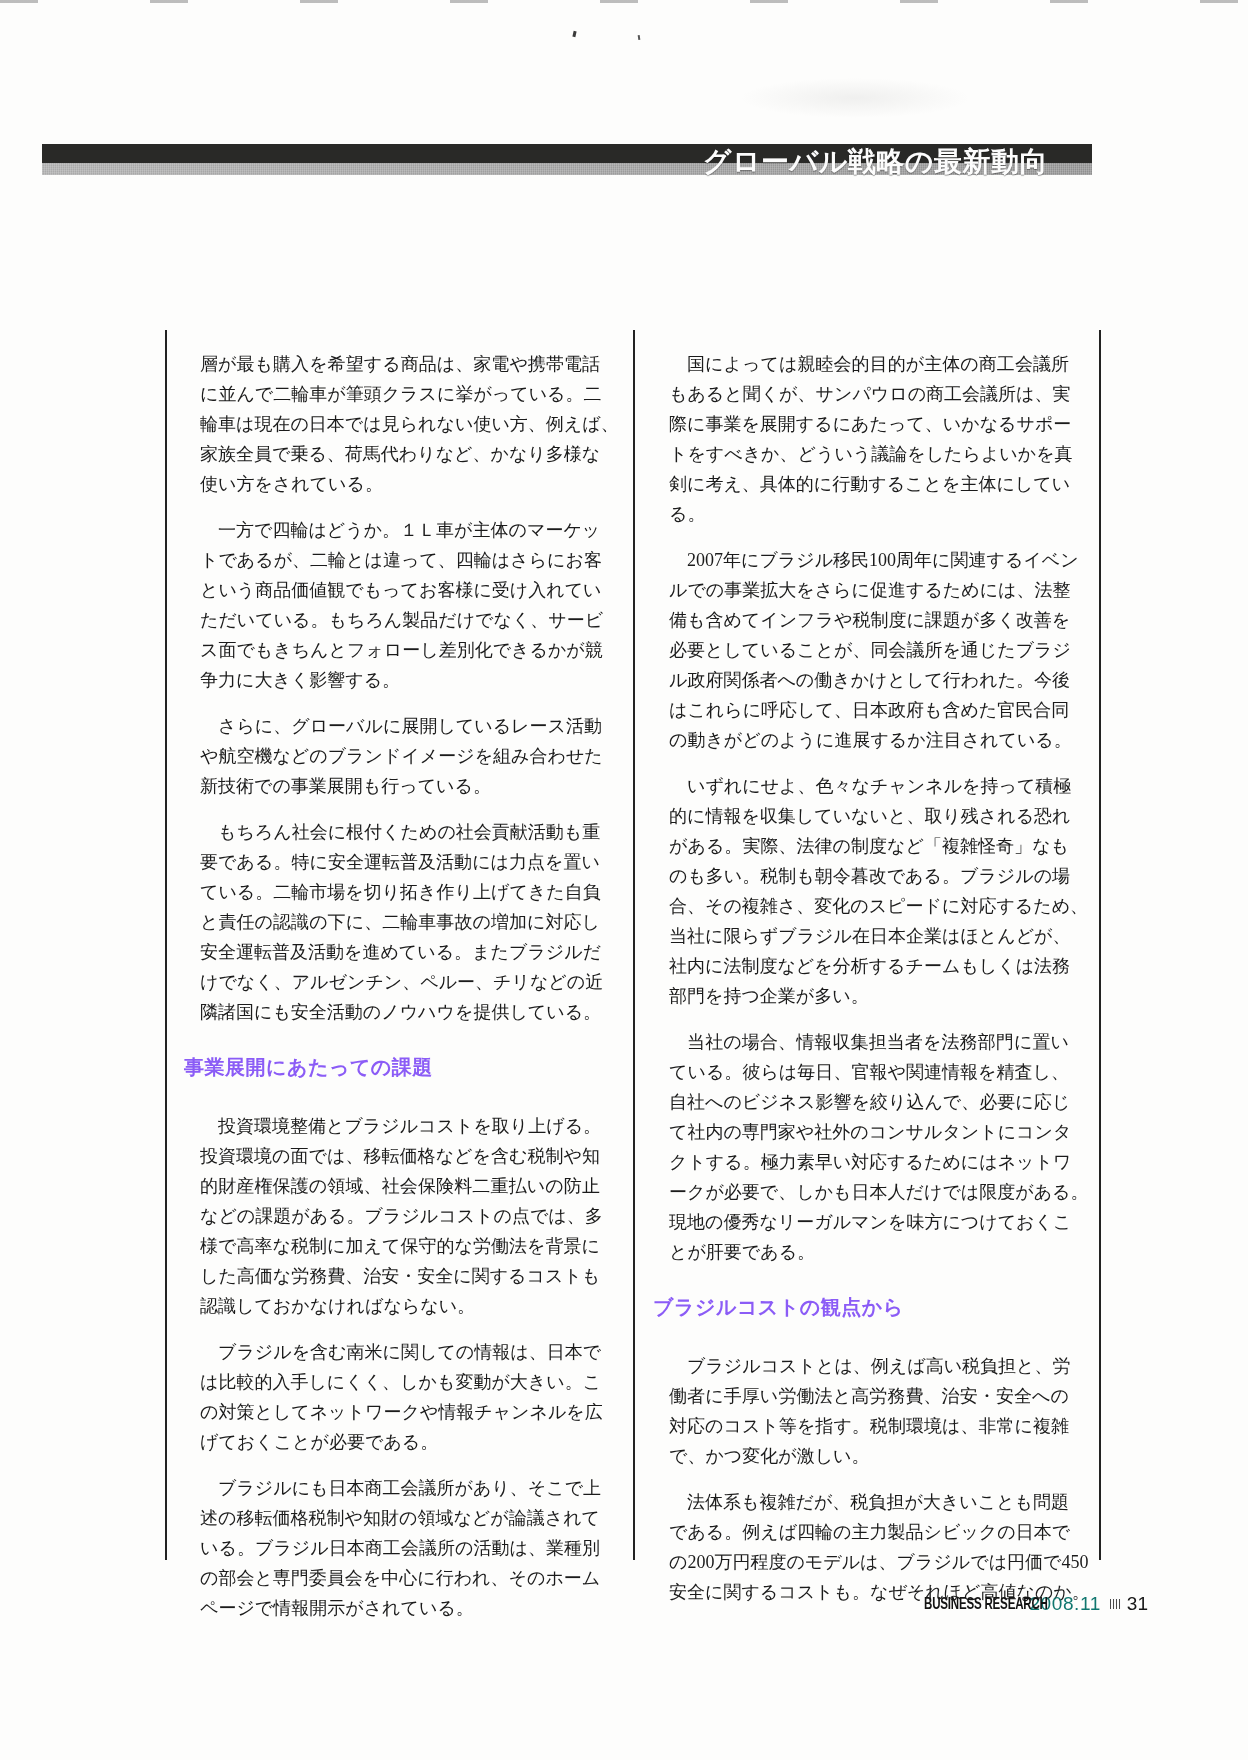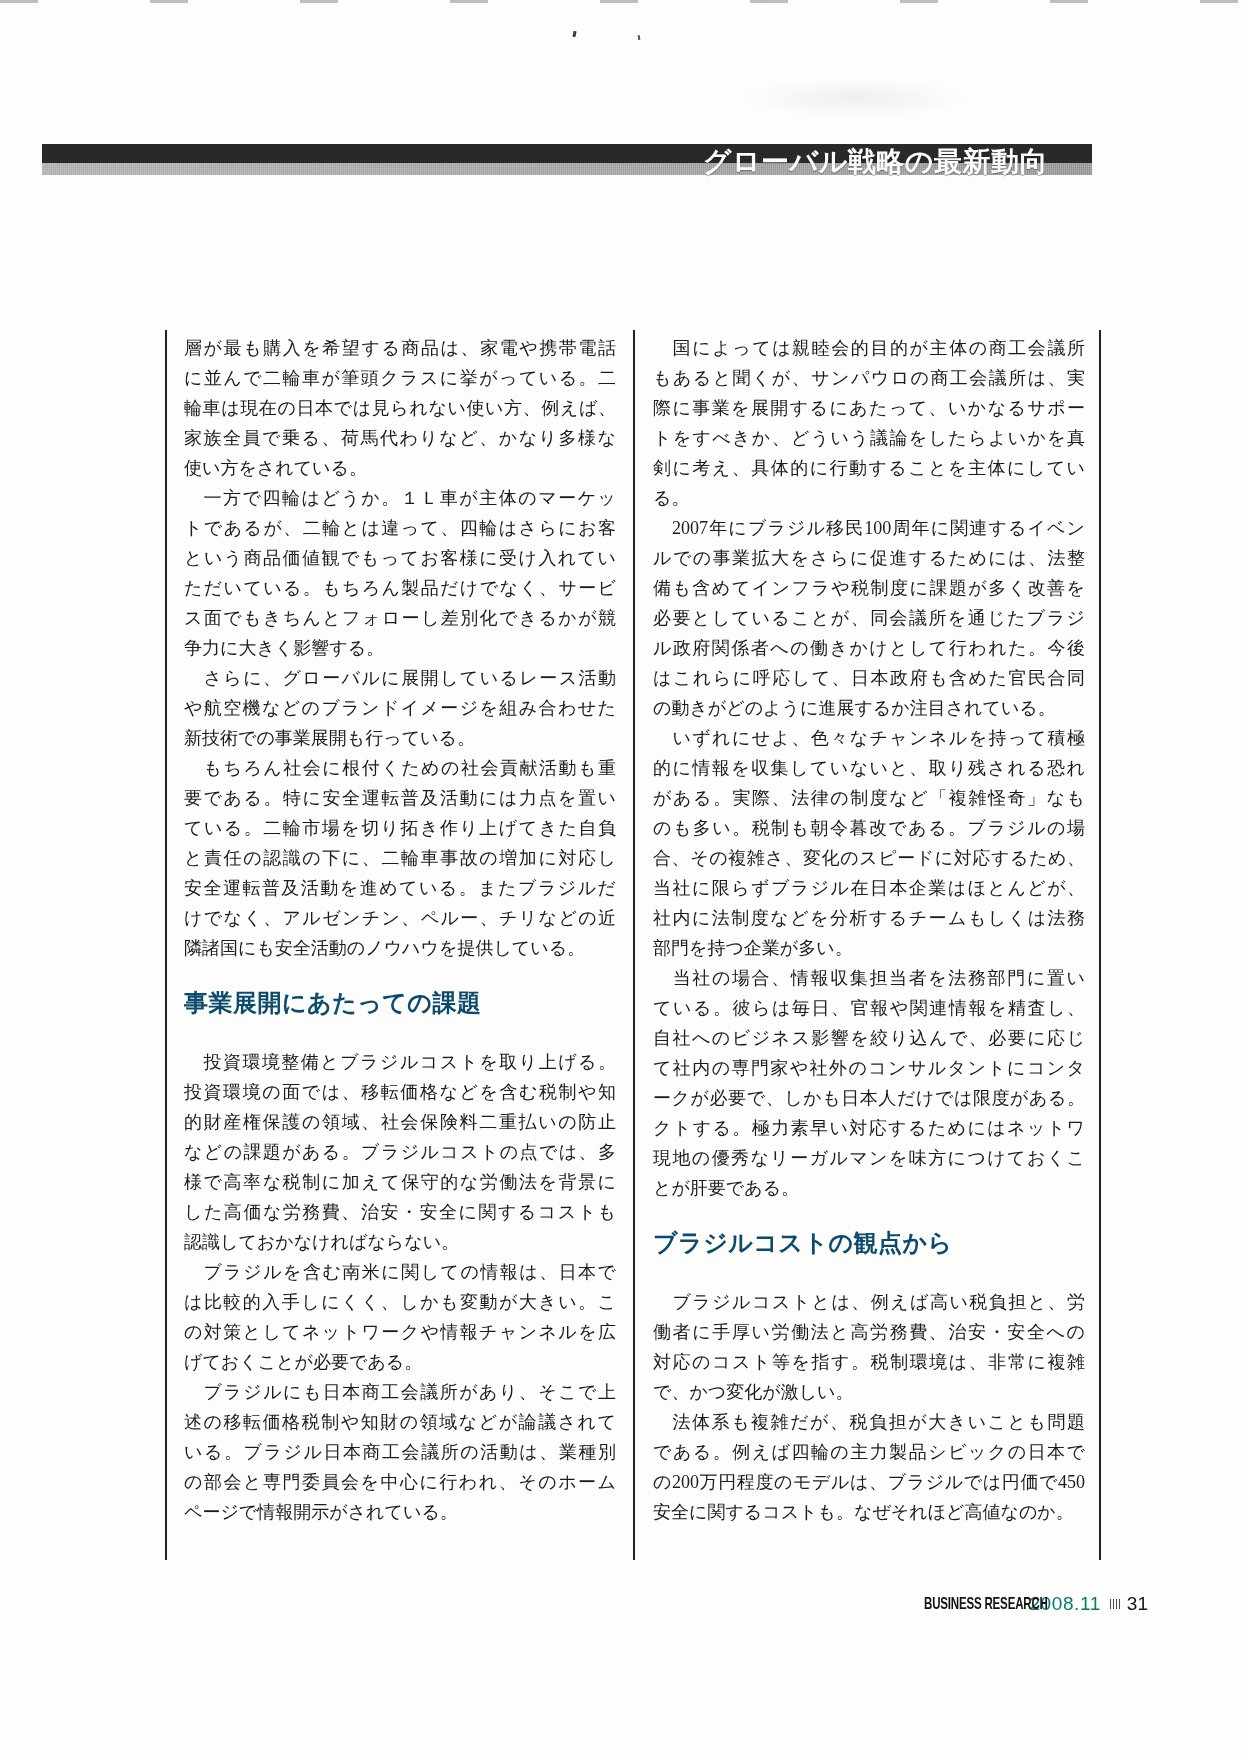--- a/index.html
+++ b/index.html
@@ -41,30 +41,30 @@
   .rule-left{left:165px;}
   .rule-middle{left:633px;}
   .rule-right{left:1099px;}
   
   .column{
     position:absolute;top:333px;width:432px;
     font-size:18px;line-height:30px;
   }
   .column-left{left:184px;}
   .column-right{left:653px;}
-  .paragraph{margin:0;}
+  .paragraph{margin:16px;}
   .text-line{
     height:30px;overflow:visible;white-space:nowrap;
     text-align:justify;text-align-last:justify;text-justify:inter-character;
   }
   .text-line.para-end{text-align-last:left;}
   .column-heading{
     margin:26px 0 30px 0;height:28px;
     font-family:"Liberation Sans",sans-serif;font-weight:bold;
-    font-size:24px;line-height:28px;color:#0c4a6e;letter-spacing:.5px;
+    font-size:20px;line-height:28px;color:#8b5cf6;letter-spacing:.5px;
     white-space:nowrap;
   }
   
   .footer{
     position:absolute;top:1592px;right:100px;height:24px;
     display:flex;align-items:center;
     font-family:"Liberation Sans",sans-serif;color:#1a1a1a;margin-left:16px;
   }
   .journal{display:inline-block;width:97px;height:18px;overflow:visible;}
   .journal-inner{
@@ -176,22 +176,22 @@
         <div class="text-line">合、その複雑さ、変化のスピードに対応するため、</div>
         <div class="text-line">当社に限らずブラジル在日本企業はほとんどが、</div>
         <div class="text-line">社内に法制度などを分析するチームもしくは法務</div>
         <div class="text-line para-end">部門を持つ企業が多い。</div>
       </div>
       <div class="paragraph">
         <div class="text-line">　当社の場合、情報収集担当者を法務部門に置い</div>
         <div class="text-line">ている。彼らは毎日、官報や関連情報を精査し、</div>
         <div class="text-line">自社へのビジネス影響を絞り込んで、必要に応じ</div>
         <div class="text-line">て社内の専門家や社外のコンサルタントにコンタ</div>
+        <div class="text-line">クトする。極力素早い対応するためにはネットワ</div>
         <div class="text-line">ークが必要で、しかも日本人だけでは限度がある。</div>
-        <div class="text-line">クトする。極力素早い対応するためにはネットワ</div>
         <div class="text-line">現地の優秀なリーガルマンを味方につけておくこ</div>
         <div class="text-line para-end">とが肝要である。</div>
       </div>
       <div class="column-heading">ブラジルコストの観点から</div>
       <div class="paragraph">
         <div class="text-line">　ブラジルコストとは、例えば高い税負担と、労</div>
         <div class="text-line">働者に手厚い労働法と高労務費、治安・安全への</div>
         <div class="text-line">対応のコスト等を指す。税制環境は、非常に複雑</div>
         <div class="text-line para-end">で、かつ変化が激しい。</div>
       </div>

